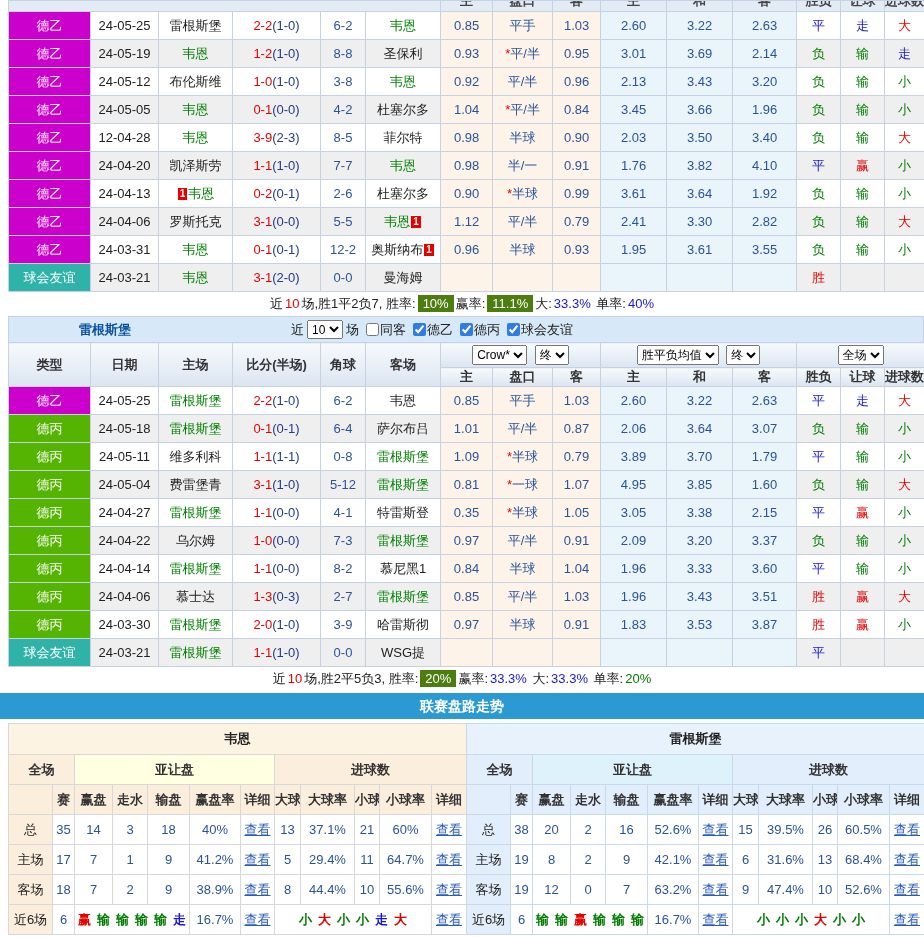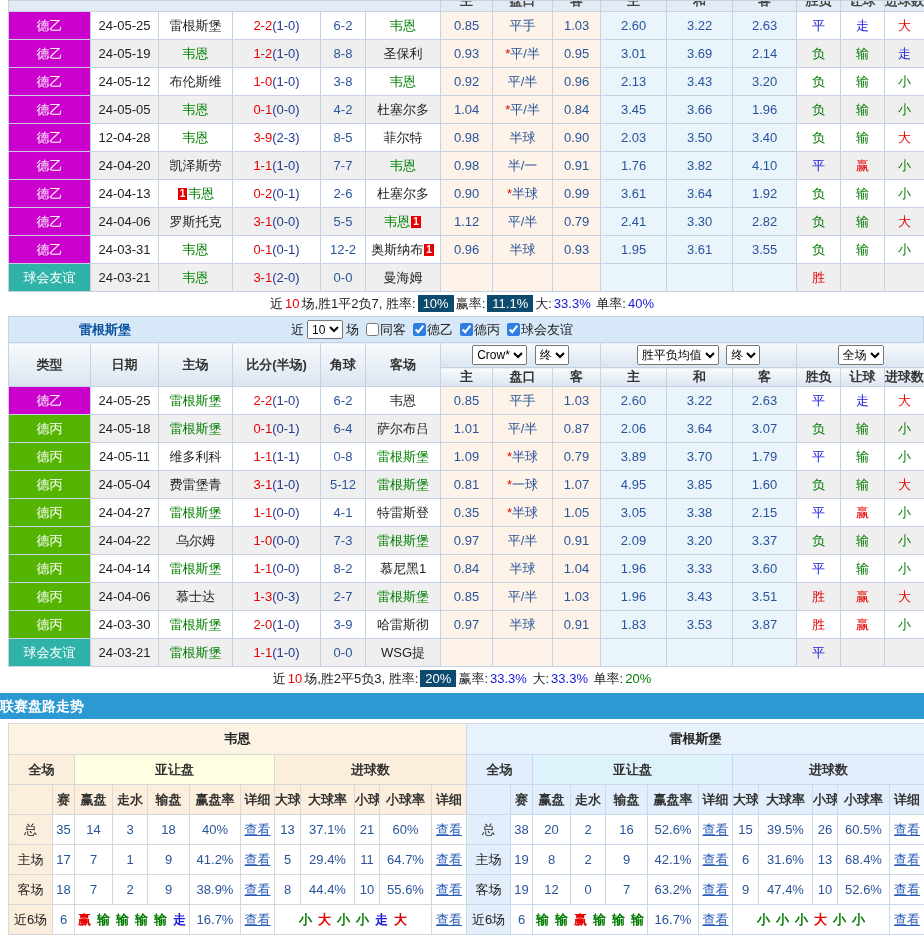--- a/index.html
+++ b/index.html
@@ -42,24 +42,24 @@
   .topbar{width:914px;margin-left:8px;background:#d7e9f9;border:1px solid #c6d2e3;border-bottom:none;height:25px;display:flex;align-items:center;font-size:13px;}
   .topbar .ttl{color:#0a52a0;font-weight:bold;margin-left:70px;}
   #filters{margin:0 auto;display:flex;align-items:center;gap:3px;padding-right:190px;}
   #filters select{font-size:12px;height:19px;}
   #filters label{display:flex;align-items:center;margin-left:4px;}
   input[type=checkbox]{accent-color:#2f7de1;width:13px;height:13px;margin:0 1px 0 0;}
 
   
   .summary{height:22px;line-height:22px;text-align:center;font-size:13px;margin:1px 0;}
   .summary span{margin:0 1px;}
-  .s-badge{background:#0c4a6e;color:#fff;padding:1px 5px;margin:0 4px;}
-
-  
-  .section-bar{width:924px;height:26px;line-height:26px;background:#2b9ad3;color:#fff;font-weight:bold;font-size:14px;margin-top:3px;}
+  .s-badge{background:#4d7c0f;color:#fff;padding:1px 5px;margin:0 4px;}
+
+  
+  .section-bar{width:924px;height:26px;line-height:26px;background:#2b9ad3;color:#fff;font-weight:bold;text-align:center;font-size:14px;margin-top:3px;}
 
   
   .bottom{display:flex;margin:4px 0 0 8px;width:916px;}
   .bhalf{width:458px;}
   .bt{border-collapse:collapse;table-layout:fixed;width:458px;font-size:13px;text-align:center;}
   .bt td,.bt th{border:1px solid #d8d8d8;padding:0;height:29px;white-space:nowrap;overflow:hidden;}
   .bt .bt-title td{font-weight:bold;height:30px;}
   .bt th{font-weight:bold;color:#333;}
   .bt td{background:#fff;}
   .bt .c-num{color:#29549c;}

